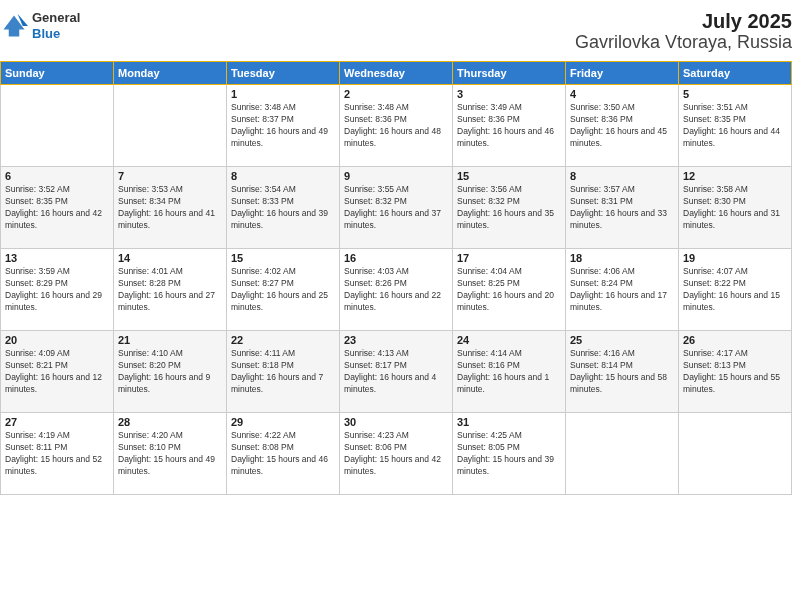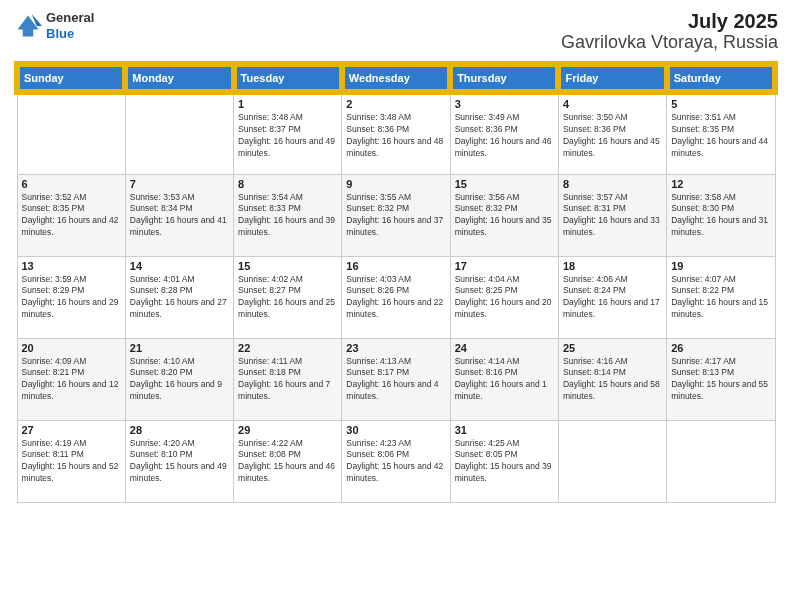--- a/index.html
+++ b/index.html
@@ -7,21 +7,21 @@
       width: 792px;
       height: 612px;
       font-family: Arial, sans-serif;
       background: #fff;
       overflow: hidden;
     }
     .page {
       width: 792px;
       height: 612px;
       background: #fff;
-      padding: 10px 14px;
+      padding: 10px 0;
     }
     .header {
       display: flex;
       justify-content: space-between;
       align-items: flex-start;
       margin-bottom: 8px;
     }
     .logo {
       display: flex;
       align-items: center;
@@ -56,21 +56,21 @@
       border-collapse: collapse;
       table-layout: fixed;
     }
     .calendar-table th {
       background-color: #2e7bce;
       color: #fff;
       font-size: 11px;
       font-weight: bold;
       padding: 5px 4px;
       text-align: left;
-      border: 6px solid #eab308;
+      border: 1px solid #eab308;
     }
     .calendar-table td {
       border: 1px solid #ccc;
       vertical-align: top;
       padding: 3px 4px;
       font-size: 9px;
       color: #333;
       height: 82px;
       background: #fff;
     }

